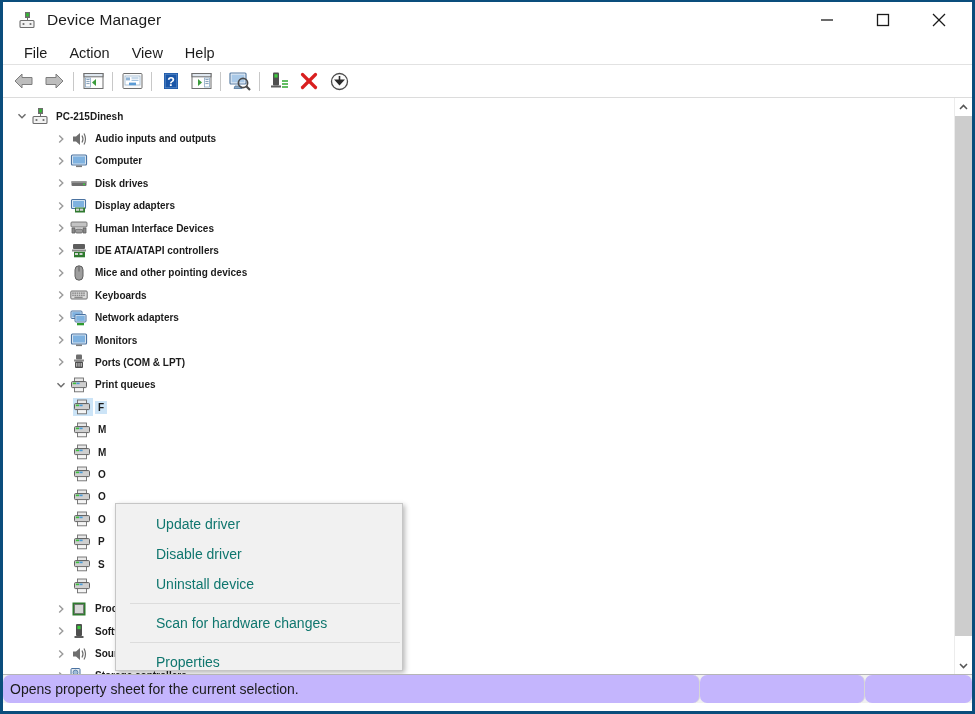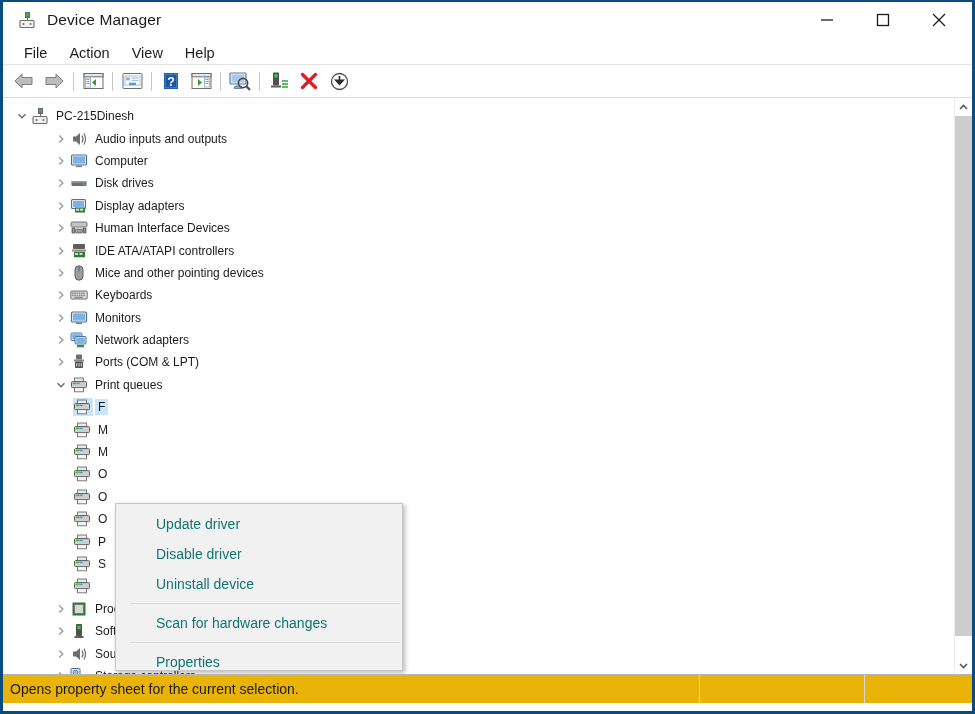--- a/index.html
+++ b/index.html
@@ -103,24 +103,25 @@
   #tree {
     position: absolute;
     top: 0; left: 0; right: 18px; bottom: 0;
     padding-top: 7px;
     overflow: hidden;
   }
   .trow {
     display: flex;
     align-items: center;
     height: 22.4px;
-    font-size: 12px;
+    font-size: 10px;
     color: #1b1b1b;
     white-space: nowrap;
     cursor: default;
+    font-weight: bold;
   }
   .twist {
     width: 18px; flex: none;
     display: flex; align-items: center; justify-content: center;
     color: #8a8a8a;
   }
   .twist svg { display: block; }
   .ticon {
     width: 20px; height: 18px;
     flex: none;
@@ -164,21 +165,22 @@
     background: #f0f0f0;
     display: flex;
     align-items: stretch;
     font-size: 14px;
     color: #1b1b1b;
   }
   .sb-pane {
     display: flex; align-items: center;
     padding-left: 7px;
     border-right: 1px solid #d6d6d6;
-    background: #eab308;
+    background: #c4b5fd;
+    border-radius: 7px;
   }
   #sb-main  { width: 697px; }
   #sb-two   { width: 165px; }
   #sb-three { flex: 1; border-right: none; }
 
   
   #ctxmenu {
     position: absolute;
     left: 112px;
     top: 405px;
@@ -517,44 +519,44 @@
       </div>
 
       <div class="trow depth1">
         <span class="twist">
           <svg width="10" height="10" viewBox="0 0 10 10">
               <path d="M3.2 1.5 L6.8 5 L3.2 8.5" fill="none" stroke="#9a9a9a" stroke-width="1.4"></path>
             </svg>
         </span>
         <span class="ticon">
           <svg width="18" height="18" viewBox="0 0 18 18">
-            <rect x="1.5" y="3" width="15" height="10" rx="1" fill="#e8f0f8" stroke="#4a72a0" stroke-width="1.2"></rect>
-            <rect x="3" y="4.4" width="12" height="7.2" fill="#7fb2e0"></rect>
-            <rect x="6" y="13.5" width="6" height="1.6" fill="#7a7a7a"></rect>
-          </svg>
-        </span>
-        <span class="tlabel">Monitors</span>
-      </div>
-
-      <div class="trow depth1">
-        <span class="twist">
-          <svg width="10" height="10" viewBox="0 0 10 10">
-              <path d="M3.2 1.5 L6.8 5 L3.2 8.5" fill="none" stroke="#9a9a9a" stroke-width="1.4"></path>
-            </svg>
-        </span>
-        <span class="ticon">
-          <svg width="18" height="18" viewBox="0 0 18 18">
             <rect x="1" y="2" width="11" height="7.5" rx="1" fill="#e8f0f8" stroke="#4a72a0" stroke-width="1"></rect>
             <rect x="2.2" y="3.1" width="8.6" height="5.3" fill="#7fb2e0"></rect>
             <rect x="5" y="5.5" width="11" height="7.5" rx="1" fill="#e8f0f8" stroke="#4a72a0" stroke-width="1"></rect>
             <rect x="6.2" y="6.6" width="8.6" height="5.3" fill="#7fb2e0"></rect>
             <rect x="7" y="14" width="7" height="2.3" fill="#2f9b2f"></rect>
           </svg>
         </span>
         <span class="tlabel">Network adapters</span>
+      </div>
+
+      <div class="trow depth1">
+        <span class="twist">
+          <svg width="10" height="10" viewBox="0 0 10 10">
+              <path d="M3.2 1.5 L6.8 5 L3.2 8.5" fill="none" stroke="#9a9a9a" stroke-width="1.4"></path>
+            </svg>
+        </span>
+        <span class="ticon">
+          <svg width="18" height="18" viewBox="0 0 18 18">
+            <rect x="1.5" y="3" width="15" height="10" rx="1" fill="#e8f0f8" stroke="#4a72a0" stroke-width="1.2"></rect>
+            <rect x="3" y="4.4" width="12" height="7.2" fill="#7fb2e0"></rect>
+            <rect x="6" y="13.5" width="6" height="1.6" fill="#7a7a7a"></rect>
+          </svg>
+        </span>
+        <span class="tlabel">Monitors</span>
       </div>
 
       <div class="trow depth1">
         <span class="twist">
           <svg width="10" height="10" viewBox="0 0 10 10">
               <path d="M3.2 1.5 L6.8 5 L3.2 8.5" fill="none" stroke="#9a9a9a" stroke-width="1.4"></path>
             </svg>
         </span>
         <span class="ticon">
           <svg width="18" height="18" viewBox="0 0 18 18">

